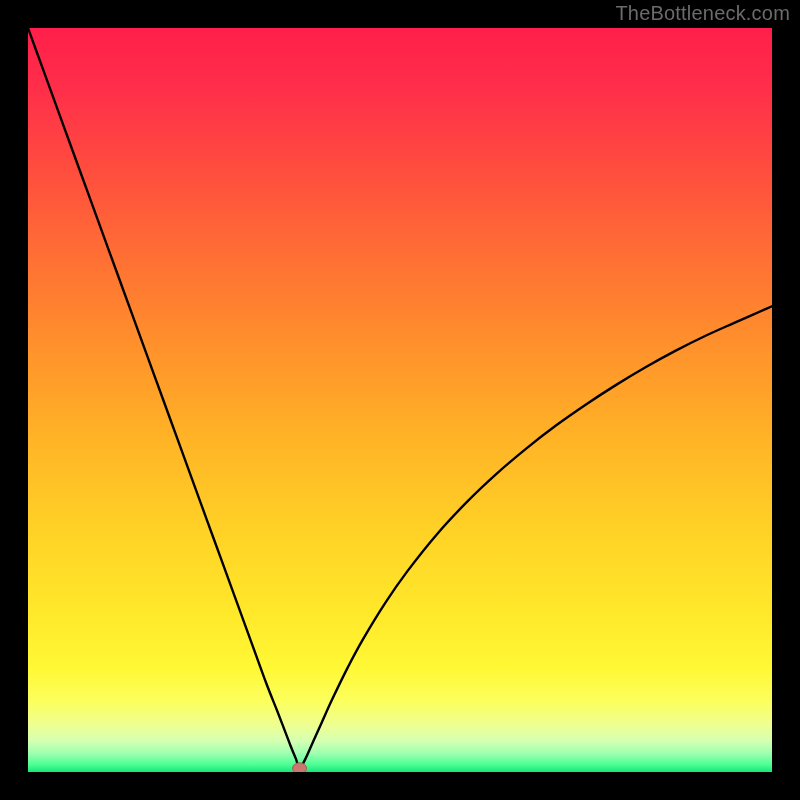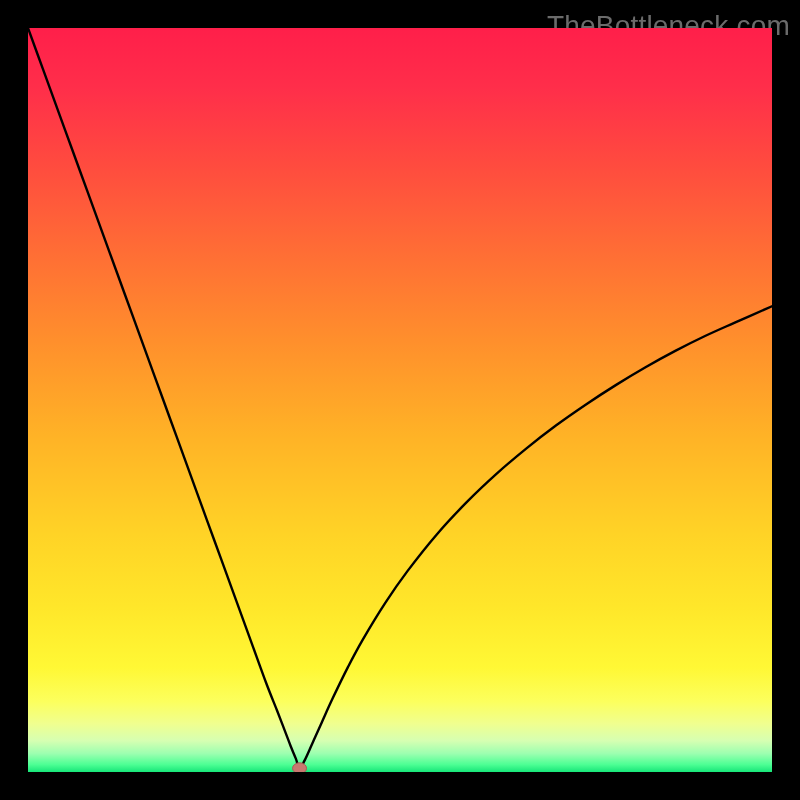--- a/index.html
+++ b/index.html
@@ -21,24 +21,24 @@
   }
   .plot {
     position: absolute;
     left: 28px;
     top: 28px;
     width: 744px;
     height: 744px;
   }
   .watermark {
     position: absolute;
-    top: 10px;
+    top: 2px;
     right: 10px;
     color: #6b6b6b;
-    font-size: 28px;
+    font-size: 20px;
     font-weight: 500;
     letter-spacing: 0.2px;
     font-family: Arial, Helvetica, sans-serif;
   }
   svg { display: block; }
 </style>
 </head>
 <body>
 
 <div class="frame">

